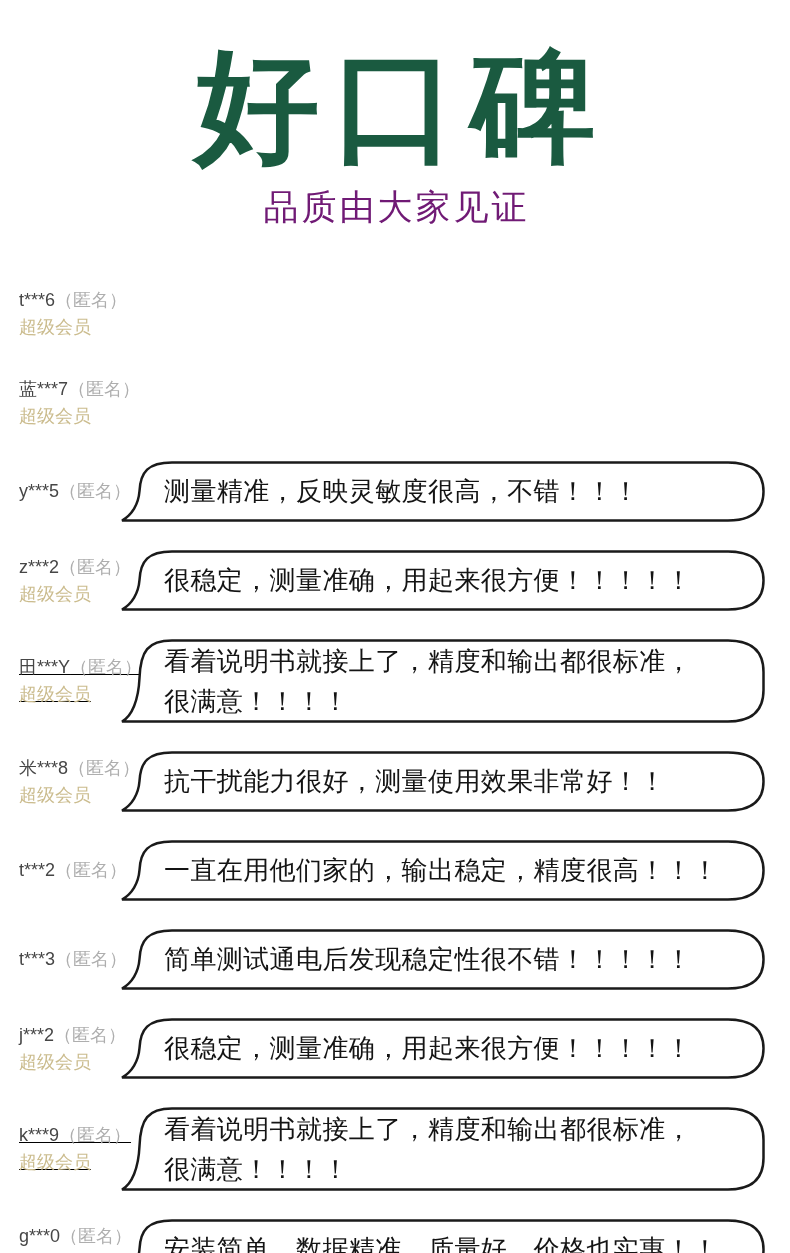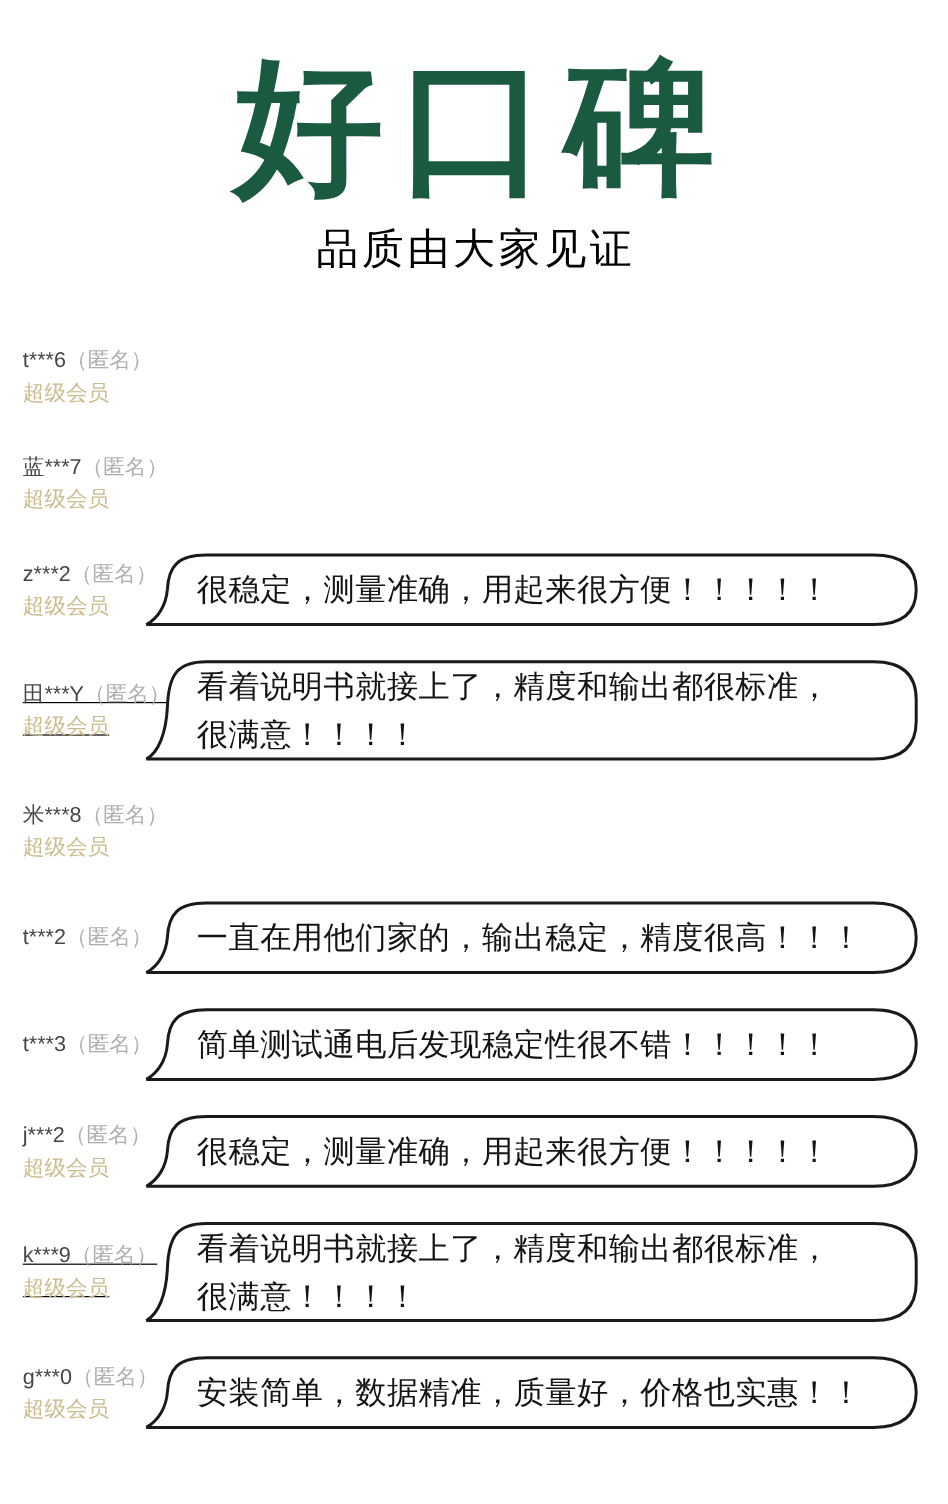--- a/index.html
+++ b/index.html
@@ -12,21 +12,21 @@
   .page { width:790px; height:1253px; position:relative; background:#fff; }
 
   
   .header { text-align:center; padding-top:42px; }
   .title {
     font-size:124px; line-height:1.04; font-weight:900;
     color:#1a5a40; letter-spacing:14px; text-indent:14px;
   }
   .subtitle {
     margin-top:13px; font-size:35px; font-weight:400;
-    color:#000000; letter-spacing:3px; text-indent:3px;
+    color:#701a75; letter-spacing:3px; text-indent:3px;
   }
 
   
   .reviews {
     margin-top:51px;
     display:flex; flex-direction:column; row-gap:19px;gap:26px;
   }
   .row { display:flex; align-items:center; height:63px; }
   .row.tall { height:86px;text-decoration:underline; }
 
@@ -77,20 +77,31 @@
       </div>
     </section>
 
     <section class="row">
       <div class="user">
         <div class="uname"><span>蓝***7</span><span class="anon">（匿名）</span></div>
         <div class="vip">超级会员</div>
       </div>
     </section>
 
+    <section class="row">
+      <div class="user">
+        <div class="uname"><span>y***5</span><span class="anon">（匿名）</span></div>
+      </div>
+      <div class="bubble">
+        <svg viewBox="0 0 646 63">
+            <use href="#bubble-s"></use>
+          </svg>
+        <p class="btext">测量精准，反映灵敏度很高，不错！！！</p>
+      </div>
+    </section>
 
     <section class="row">
       <div class="user">
         <div class="uname"><span>z***2</span><span class="anon">（匿名）</span></div>
         <div class="vip">超级会员</div>
       </div>
       <div class="bubble">
         <svg viewBox="0 0 646 63">
             <use href="#bubble-s"></use>
           </svg>
@@ -110,20 +121,26 @@
         <p class="btext">看着说明书就接上了，精度和输出都很标准，
 很满意！！！！</p>
       </div>
     </section>
 
     <section class="row">
       <div class="user">
         <div class="uname"><span>米***8</span><span class="anon">（匿名）</span></div>
         <div class="vip">超级会员</div>
       </div>
+      <div class="bubble">
+        <svg viewBox="0 0 646 63">
+            <use href="#bubble-s"></use>
+          </svg>
+        <p class="btext">抗干扰能力很好，测量使用效果非常好！！</p>
+      </div>
     </section>
 
     <section class="row">
       <div class="user">
         <div class="uname"><span>t***2</span><span class="anon">（匿名）</span></div>
       </div>
       <div class="bubble">
         <svg viewBox="0 0 646 63">
             <use href="#bubble-s"></use>
           </svg>

